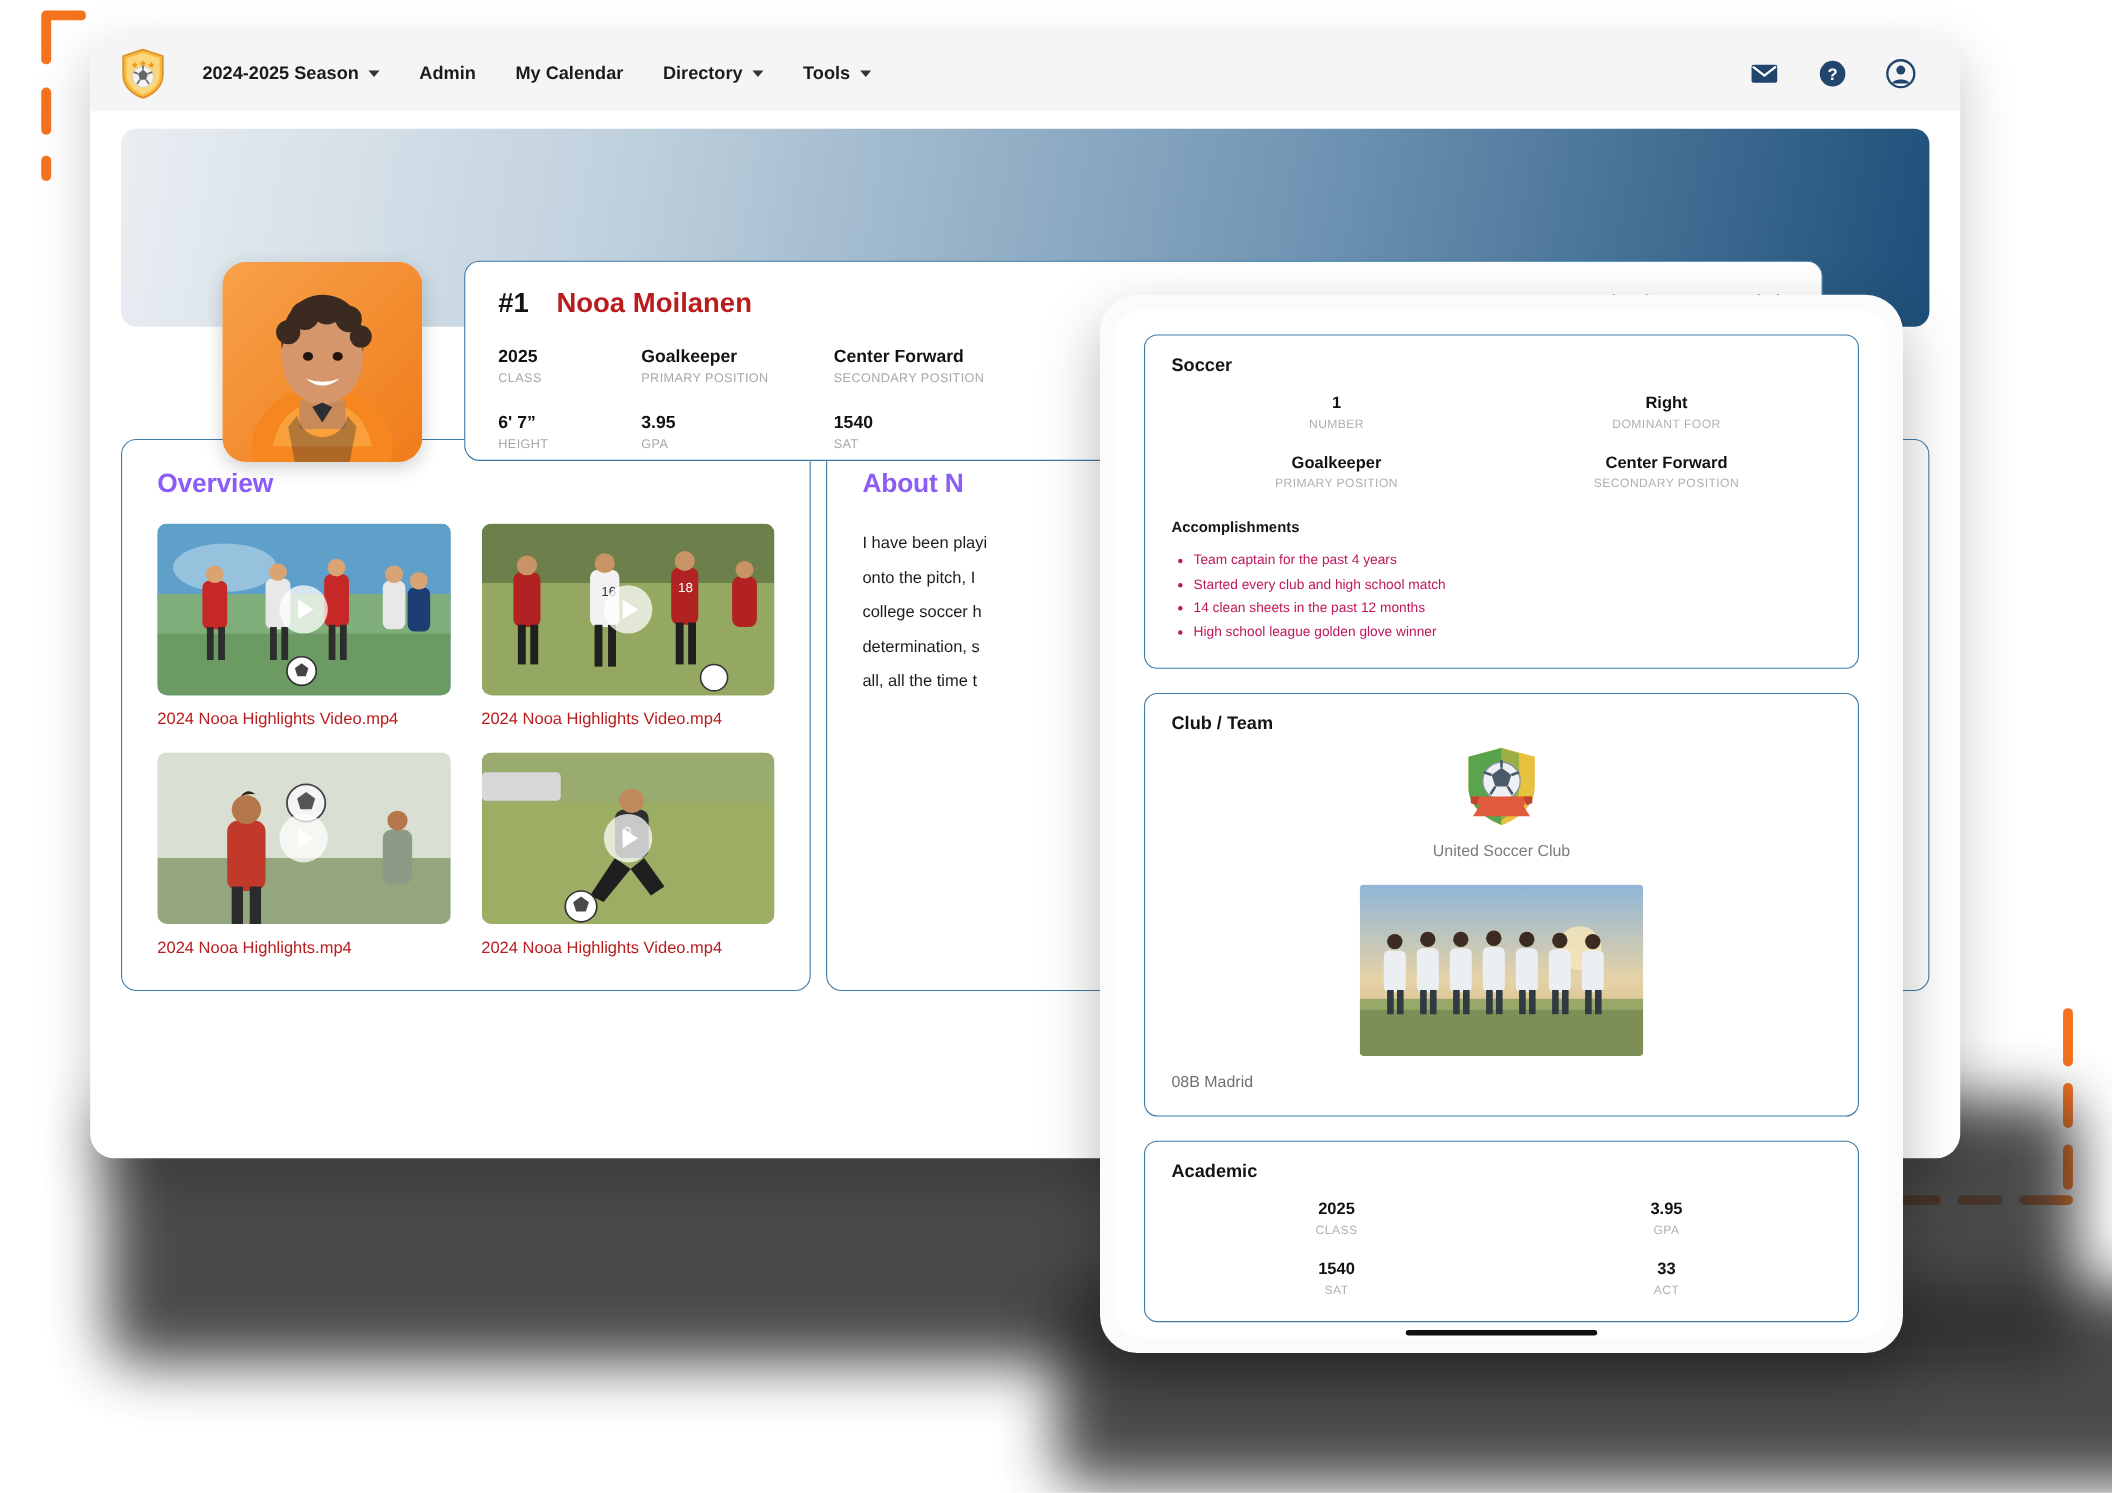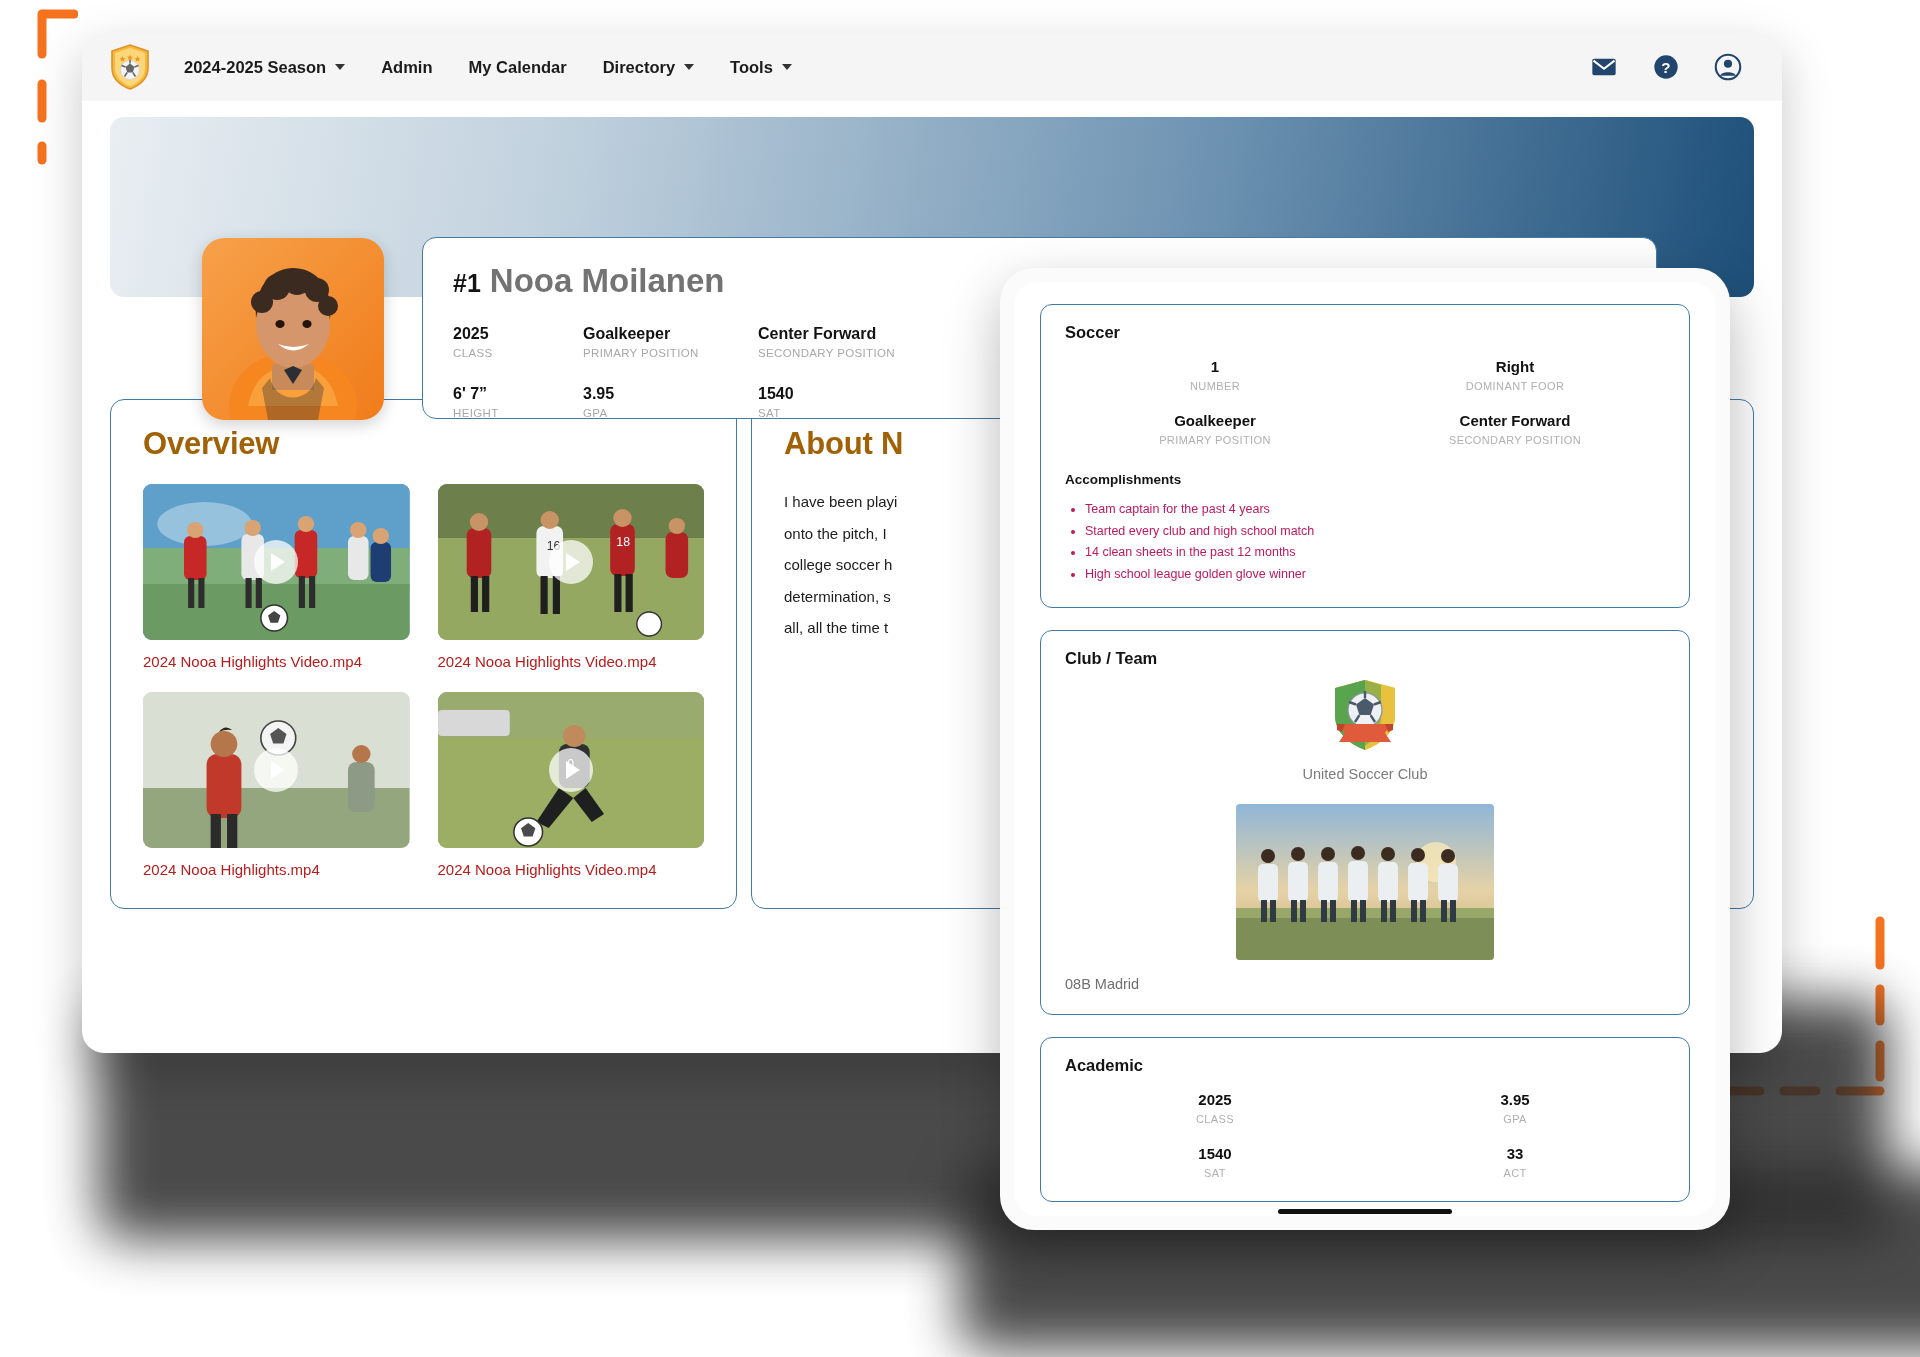--- a/index.html
+++ b/index.html
@@ -81,38 +81,38 @@
     position: absolute;
     left: 340px; top: 136px;
     width: 1235px; height: 182px;
     background: #fff;
     border: 1.6px solid #3f7ba6;
     border-radius: 14px;
     padding: 24px 30px 0 30px;
   }
   .ident-top { display: flex; align-items: baseline; }
   .ident-num { font-size: 25px; font-weight: 700; color: #141414; margin-right: 9px; }
-  .ident-name { font-size: 33px; font-weight: 700; color: #737373; }
+  .ident-name { font-size: 25px; font-weight: 700; color: #b91c1c; margin-left: 16px; }
   .ident-club { margin-left: auto; font-size: 22px; color: #1d1d1d; font-weight: 400; }
 
   .stat-grid { margin-top: 24px; display: grid; grid-template-columns: 130px 175px 300px 1fr; row-gap: 22px; }
   .stat-v { font-size: 16px; font-weight: 700; color: #121212; line-height: 1.25; }
   .stat-l { font-size: 11.5px; letter-spacing: .35px; color: #a8a8a8; line-height: 1.6; }
 
   
   .body-row { display: flex; padding: 18px 28px 0 28px; gap: 0; }
   .panel {
     border: 1.6px solid #3f7ba6;
     border-radius: 14px;
     background: #fff;
     padding: 26px 32px 30px 32px;
   }
   .panel-overview { width: 627px; }
   .panel-about { flex: 1; margin-left: 14px; }
-  .panel-title { font-size: 31px; font-weight: 700; color: #a16207; letter-spacing: -.2px; }
+  .panel-title { font-size: 24px; font-weight: 700; color: #8b5cf6; letter-spacing: -.2px; }
 
   .vid-grid { margin-top: 22px; display: grid; grid-template-columns: 1fr 1fr; gap: 22px 28px; }
   .vid-cell { width: 100%; }
   .vid-thumb {
     position: relative;
     height: 156px;
     border-radius: 9px;
     overflow: hidden;
   }
   .play-btn {

